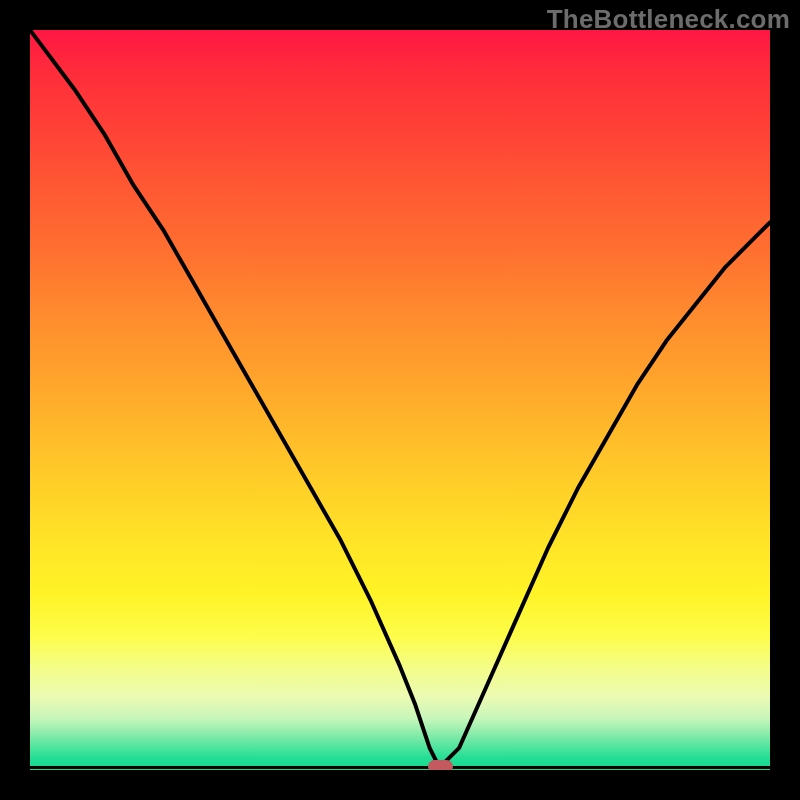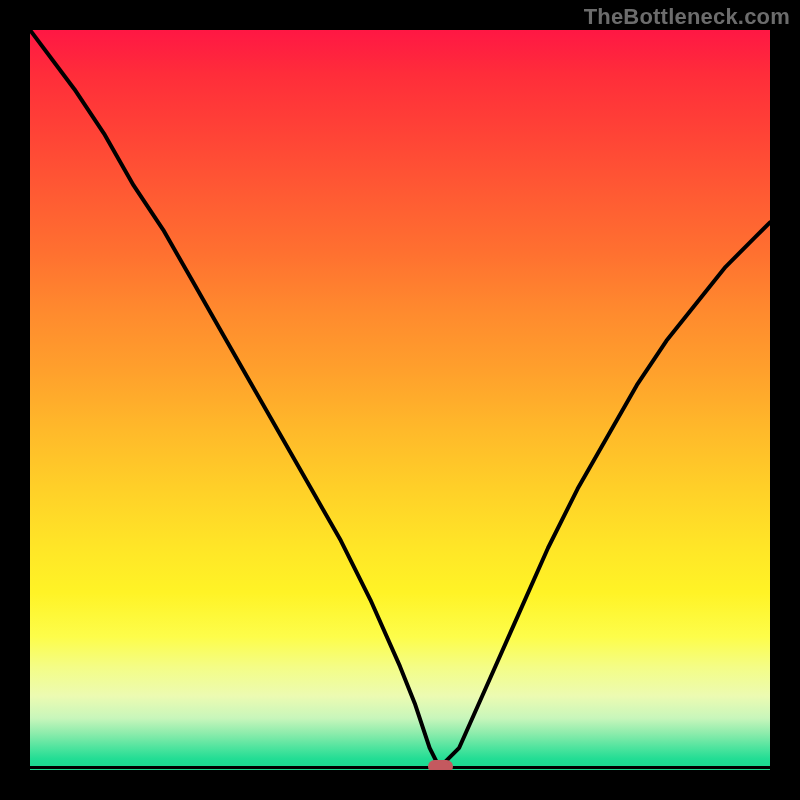--- a/index.html
+++ b/index.html
@@ -62,21 +62,21 @@
   .marker {
     position: absolute;
     background: #c4595f;
     border-radius: 8px;
   }
   .watermark {
     position: absolute;
     top: 4px;
     right: 10px;
     font-family: Arial, Helvetica, sans-serif;
-    font-size: 22px;
+    font-size: 26px;
     font-weight: bold;
     color: #6c6c6c;
     letter-spacing: 0.2px;
   }
 </style>
 </head>
 <body>
 
 <div class="stage">
   <div class="watermark">TheBottleneck.com</div>

